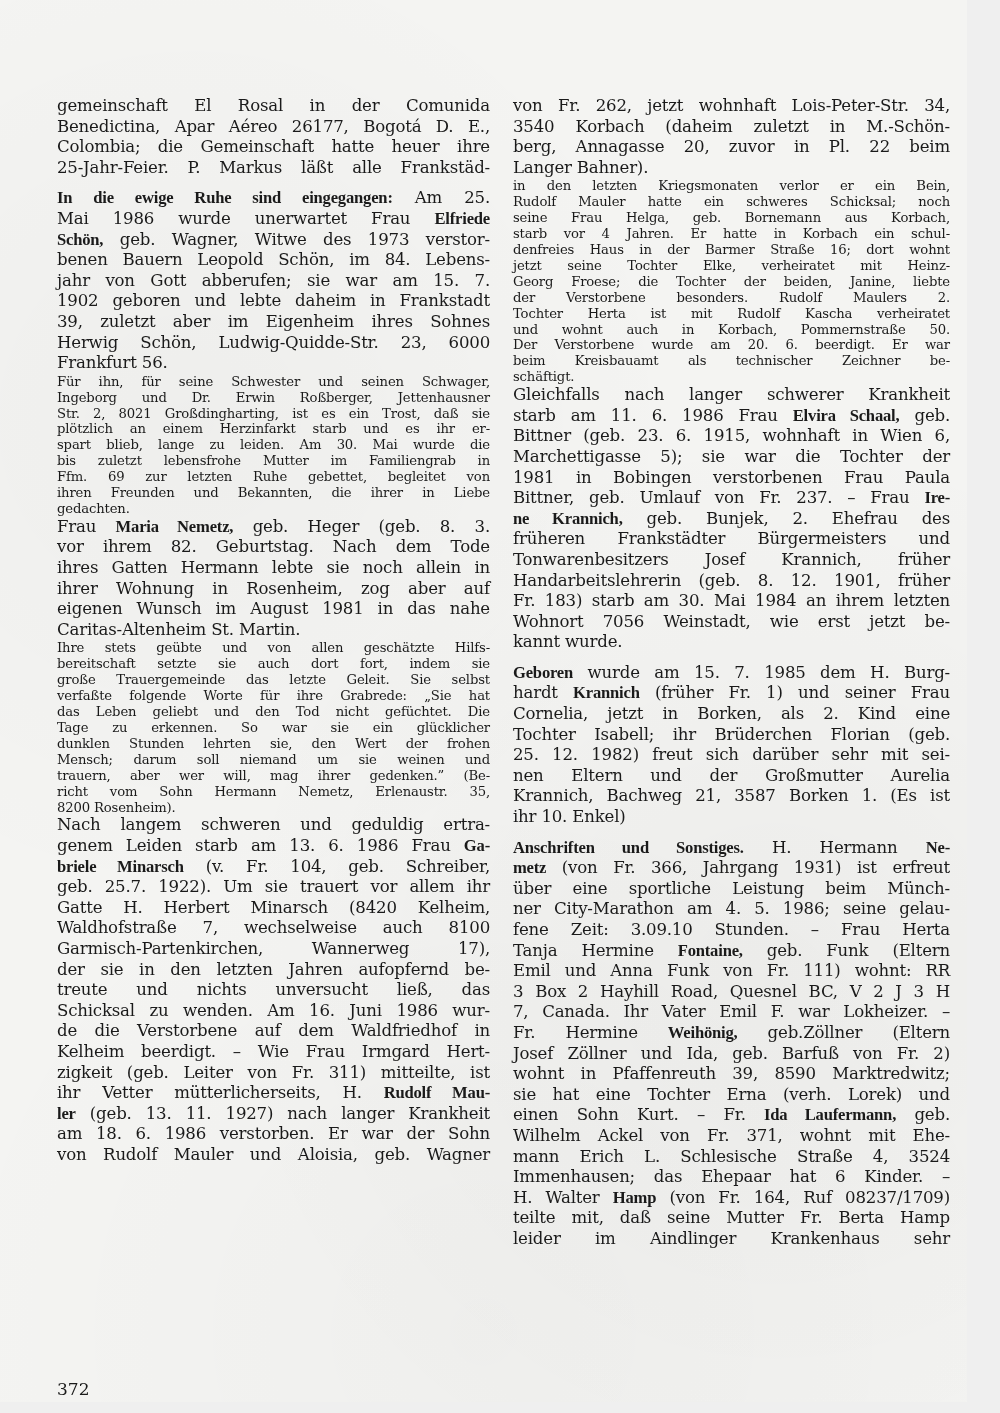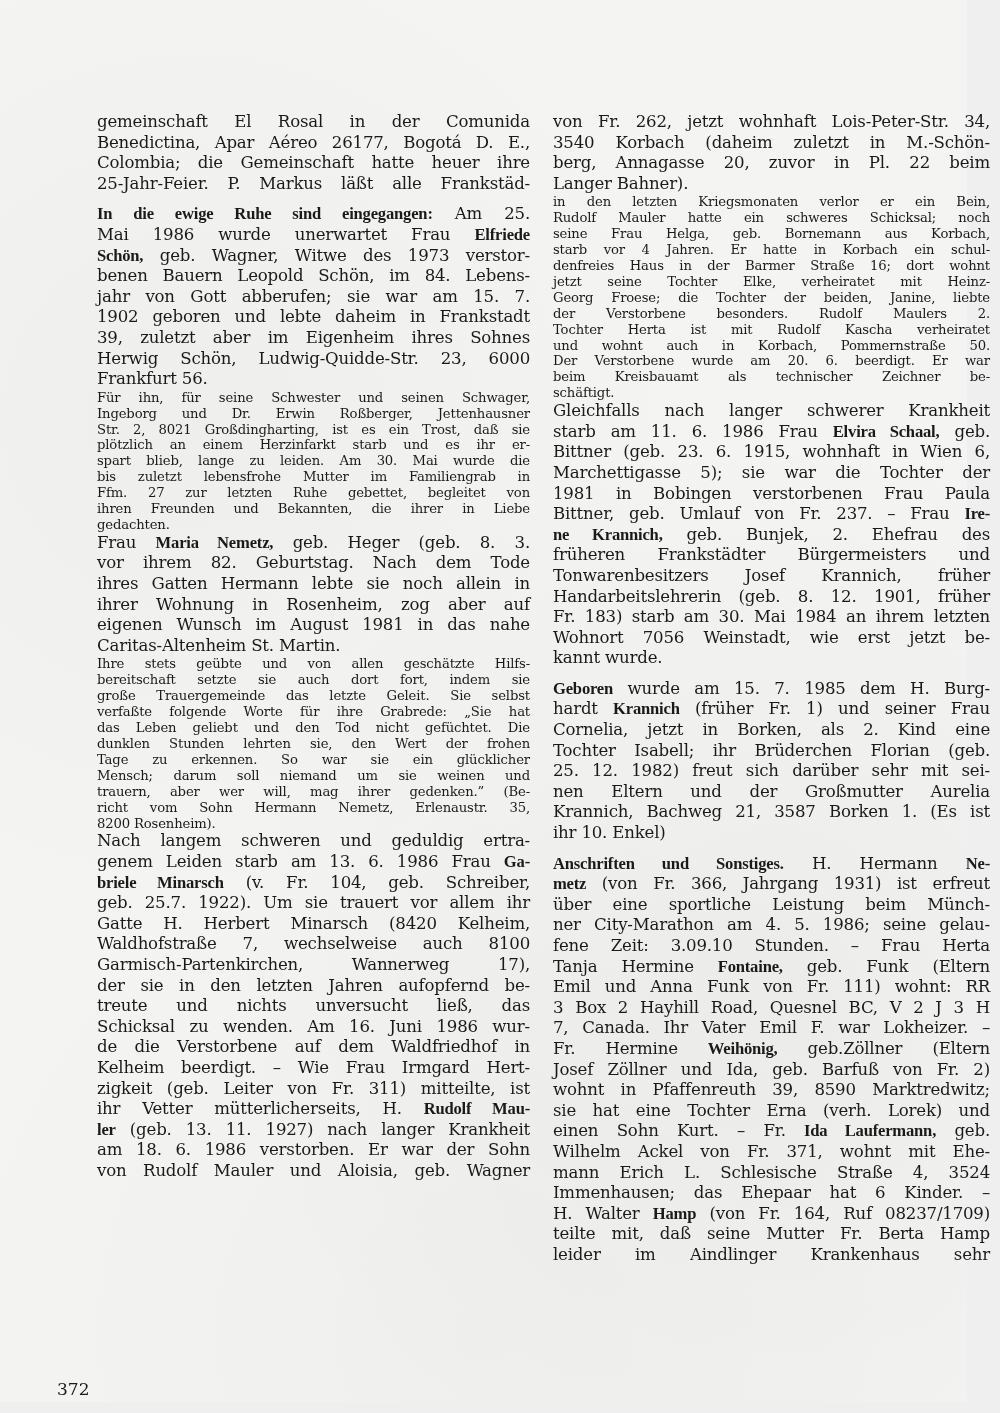--- a/index.html
+++ b/index.html
@@ -5,21 +5,21 @@
   html, body { margin:0; padding:0; }
   body { width:1000px; height:1413px; background:#efefef; position:relative; overflow:hidden; }
   .paper {
     position:absolute; left:0; top:0; width:967px; height:1402px;
     background:#f4f4f2;
     background-image:
       radial-gradient(circle at 20% 30%, rgba(0,0,0,0.025) 0, transparent 40%),
       radial-gradient(circle at 80% 70%, rgba(0,0,0,0.03) 0, transparent 45%),
       radial-gradient(circle at 50% 95%, rgba(0,0,0,0.02) 0, transparent 40%);
   }
-  .col { position:absolute; top:112px; color:#1a1a1a; font-family:"DejaVu Serif","Liberation Serif",serif;margin-left:40px; }
+  .col { position:absolute; top:96px; color:#1a1a1a; font-family:"DejaVu Serif","Liberation Serif",serif; }
   .col.left { left:57px; width:433px; }
   .col.right { left:513px; width:437px; }
   .para { margin:0; }
   .line {
     display:block; white-space:nowrap; text-align:justify; text-align-last:justify;
     overflow:visible;
   }
   .line.last { text-align-last:left; }
   .big .line { font-size:16.6px; line-height:20.6px; letter-spacing:-0.2px; }
   .small .line { font-size:13.2px; line-height:15.9px; letter-spacing:-0.15px; }
@@ -50,40 +50,40 @@
         <span class="line">Herwig Schön, Ludwig-Quidde-Str. 23, 6000</span>
         <span class="line last">Frankfurt 56.</span>
       </div>
       <div class="para small">
         <span class="line">Für ihn, für seine Schwester und seinen Schwager,</span>
         <span class="line">Ingeborg und Dr. Erwin Roßberger, Jettenhausner</span>
         <span class="line">Str. 2, 8021 Großdingharting, ist es ein Trost, daß sie</span>
         <span class="line">plötzlich an einem Herzinfarkt starb und es ihr er-</span>
         <span class="line">spart blieb, lange zu leiden. Am 30. Mai wurde die</span>
         <span class="line">bis zuletzt lebensfrohe Mutter im Familiengrab in</span>
-        <span class="line">Ffm. 27 zur letzten Ruhe gebettet, begleitet von</span>
+        <span class="line">Ffm. 69 zur letzten Ruhe gebettet, begleitet von</span>
         <span class="line">ihren Freunden und Bekannten, die ihrer in Liebe</span>
         <span class="line last">gedachten.</span>
       </div>
       <div class="para big">
         <span class="line">Frau <b>Maria Nemetz,</b> geb. Heger (geb. 8. 3.</span>
         <span class="line">vor ihrem 82. Geburtstag. Nach dem Tode</span>
         <span class="line">ihres Gatten Hermann lebte sie noch allein in</span>
         <span class="line">ihrer Wohnung in Rosenheim, zog aber auf</span>
         <span class="line">eigenen Wunsch im August 1981 in das nahe</span>
         <span class="line last">Caritas-Altenheim St. Martin.</span>
       </div>
       <div class="para small">
         <span class="line">Ihre stets geübte und von allen geschätzte Hilfs-</span>
         <span class="line">bereitschaft setzte sie auch dort fort, indem sie</span>
         <span class="line">große Trauergemeinde das letzte Geleit. Sie selbst</span>
         <span class="line">verfaßte folgende Worte für ihre Grabrede: „Sie hat</span>
         <span class="line">das Leben geliebt und den Tod nicht gefüchtet. Die</span>
+        <span class="line">Tage zu erkennen. So war sie ein glücklicher</span>
         <span class="line">dunklen Stunden lehrten sie, den Wert der frohen</span>
-        <span class="line">Tage zu erkennen. So war sie ein glücklicher</span>
         <span class="line">Mensch; darum soll niemand um sie weinen und</span>
         <span class="line">trauern, aber wer will, mag ihrer gedenken.” (Be-</span>
         <span class="line">richt vom Sohn Hermann Nemetz, Erlenaustr. 35,</span>
         <span class="line last">8200 Rosenheim).</span>
       </div>
       <div class="para big">
         <span class="line">Nach langem schweren und geduldig ertra-</span>
         <span class="line">genem Leiden starb am 13. 6. 1986 Frau <b>Ga-</b></span>
         <span class="line"><b>briele Minarsch</b> (v. Fr. 104, geb. Schreiber,</span>
         <span class="line">geb. 25.7. 1922). Um sie trauert vor allem ihr</span>

